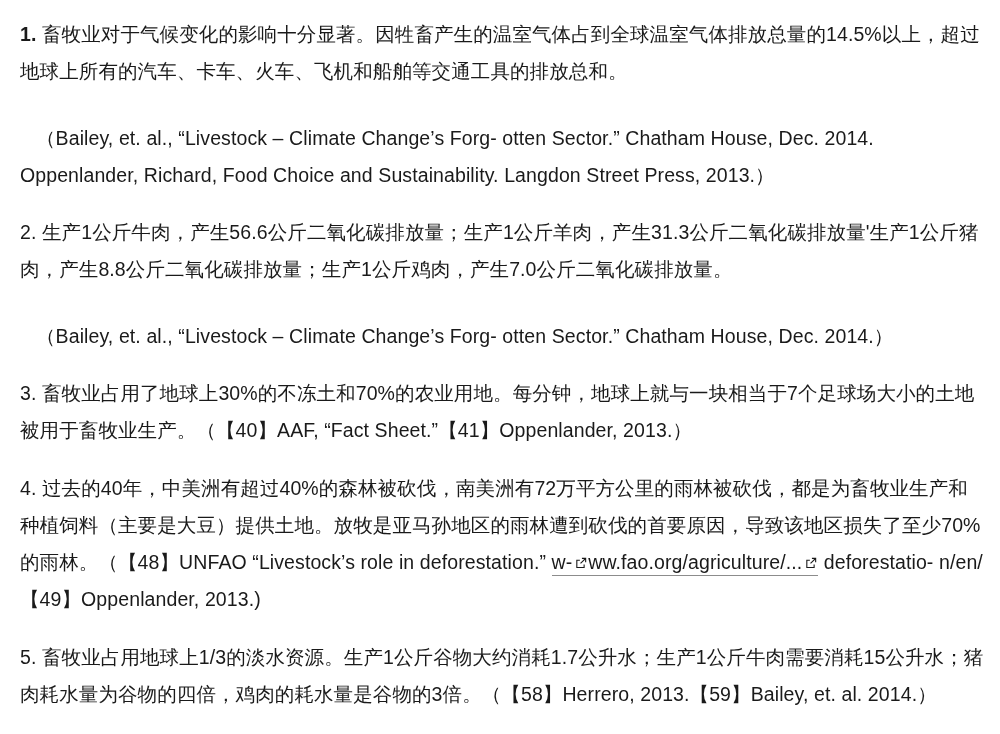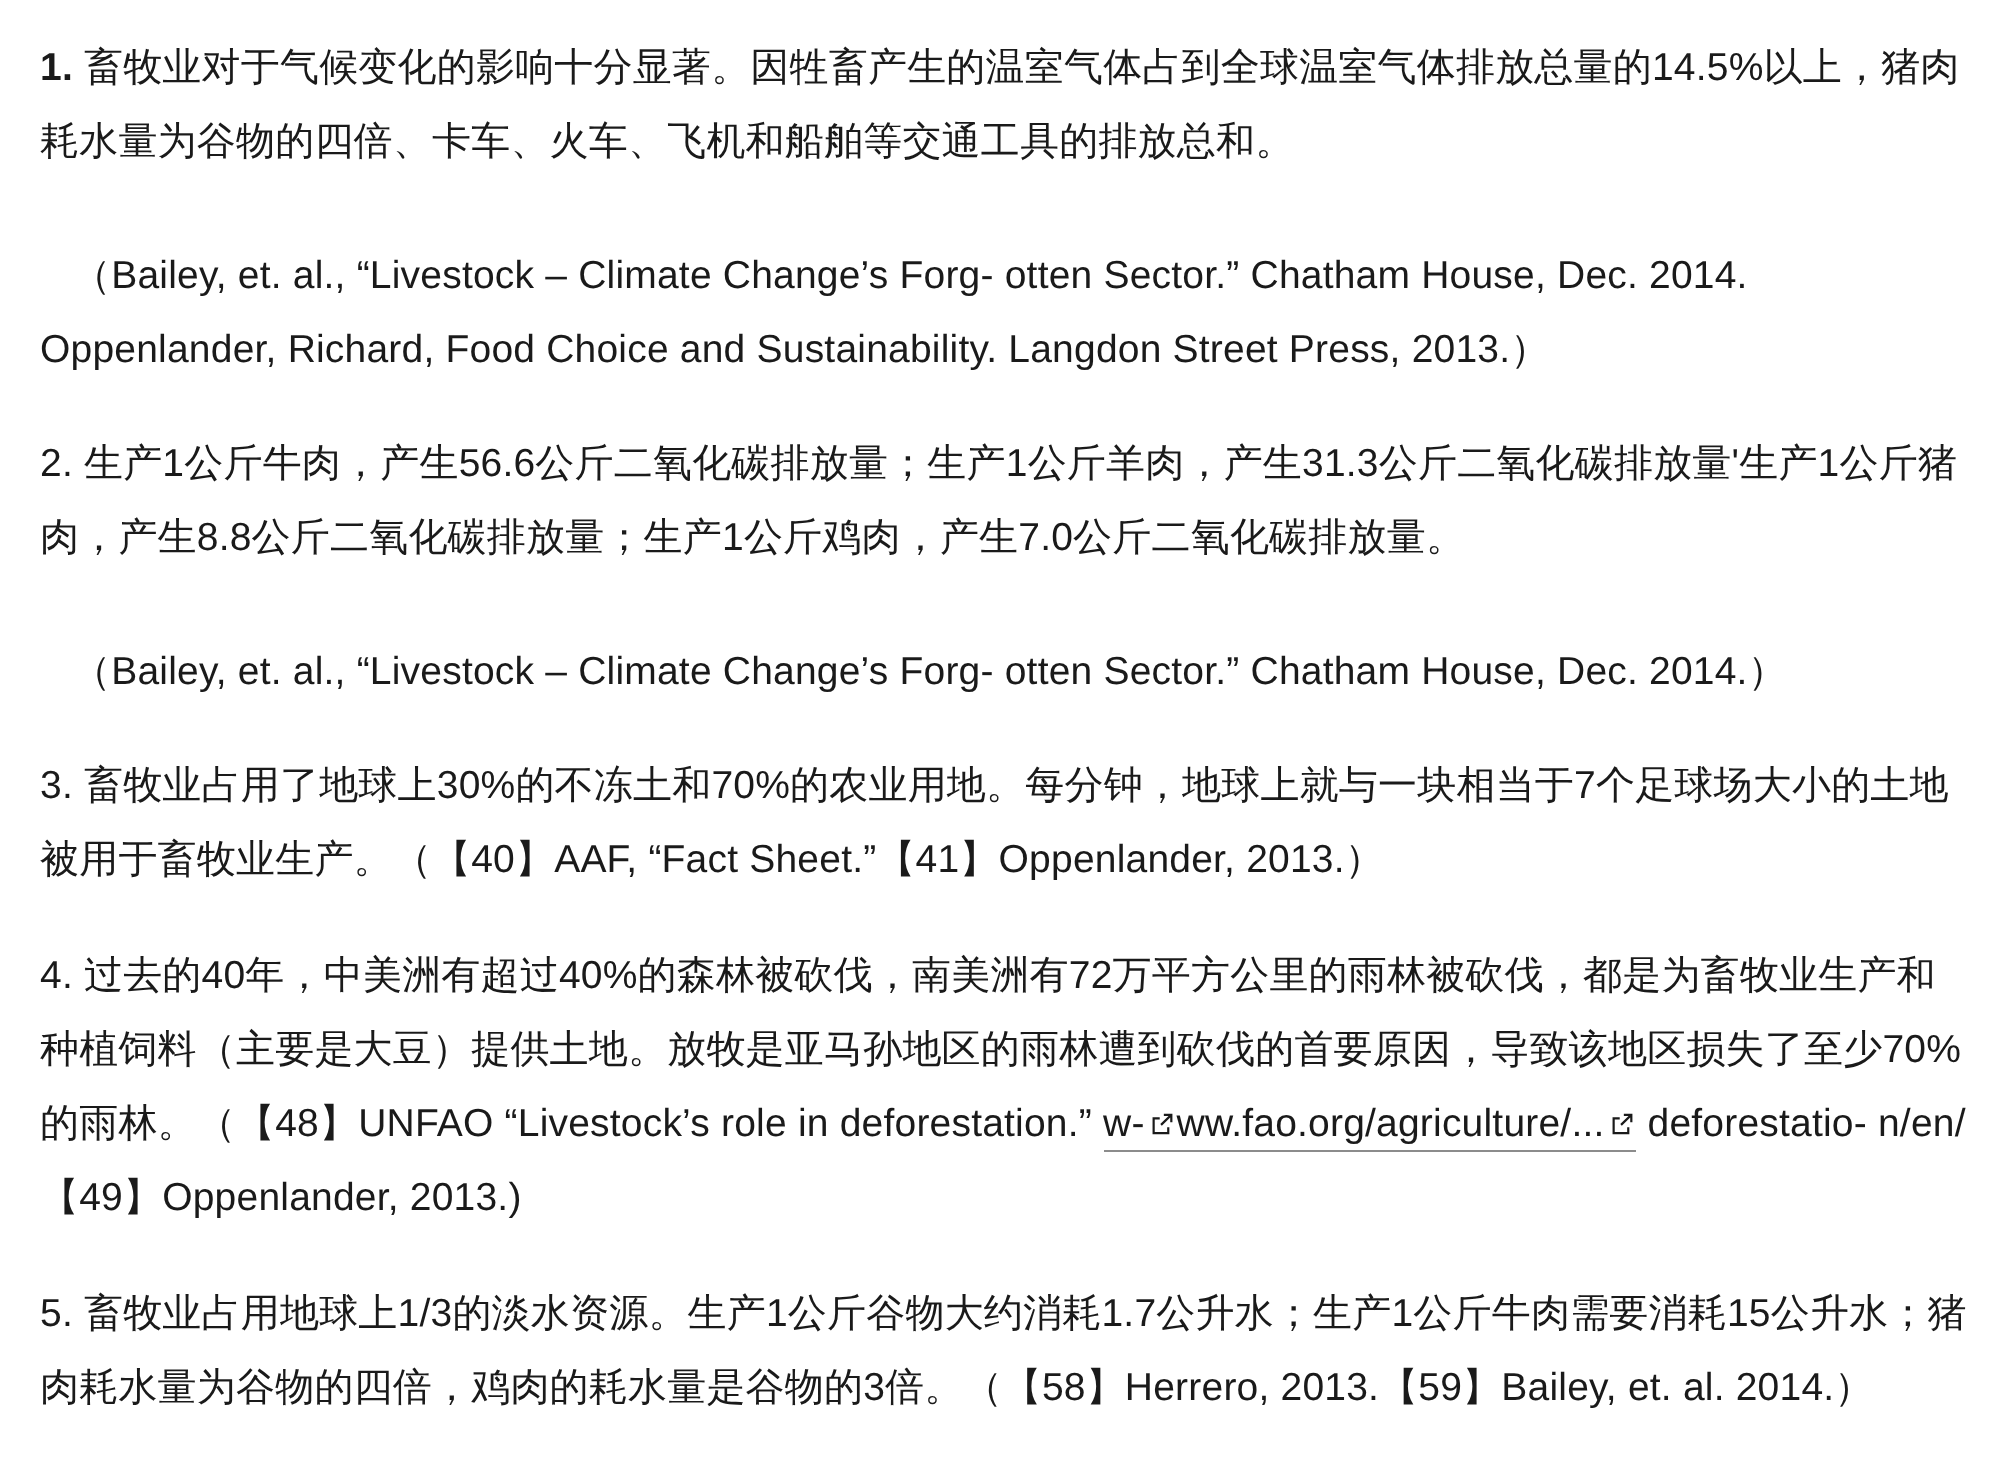--- a/index.html
+++ b/index.html
@@ -55,21 +55,21 @@
     margin-left: 2px;
     position: relative;
   }
   .ext-icon svg { display: block; }
 </style>
 </head>
 <body>
 
 <div id="article">
 
-  <p class="para"><span class="num-bold">1.</span><span> 畜牧业对于气候变化的影响十分显著。因牲畜产生的温室气体占到全球温室气体排放总量的14.5%以上，猪肉耗水量为谷物的四倍、卡车、火车、飞机和船舶等交通工具的排放总和。</span></p>
+  <p class="para"><span class="num-bold">1.</span><span> 畜牧业对于气候变化的影响十分显著。因牲畜产生的温室气体占到全球温室气体排放总量的14.5%以上，超过地球上所有的汽车、卡车、火车、飞机和船舶等交通工具的排放总和。</span></p>
 
   <p class="cite">（Bailey, et. al., “Livestock – Climate Change’s Forg- otten Sector.” Chatham House, Dec. 2014. Oppenlander, Richard, Food Choice and Sustainability. Langdon Street Press, 2013.）</p>
 
   <p class="para">2. 生产1公斤牛肉，产生56.6公斤二氧化碳排放量；生产1公斤羊肉，产生31.3公斤二氧化碳排放量'生产1公斤猪肉，产生8.8公斤二氧化碳排放量；生产1公斤鸡肉，产生7.0公斤二氧化碳排放量。</p>
 
   <p class="cite">（Bailey, et. al., “Livestock – Climate Change’s Forg- otten Sector.” Chatham House, Dec. 2014.）</p>
 
   <p class="para">3. 畜牧业占用了地球上30%的不冻土和70%的农业用地。每分钟，地球上就与一块相当于7个足球场大小的土地被用于畜牧业生产。（【40】AAF, “Fact Sheet.”【41】Oppenlander, 2013.）</p>
 
   <p class="para"><span>4. 过去的40年，中美洲有超过40%的森林被砍伐，南美洲有72万平方公里的雨林被砍伐，都是为畜牧业生产和种植饲料（主要是大豆）提供土地。放牧是亚马孙地区的雨林遭到砍伐的首要原因，导致该地区损失了至少70%的雨林。（【48】UNFAO “Livestock’s role in deforestation.” </span><a class="ext-link" href="#"><span>w-</span><span class="ext-icon"><svg viewBox="0 0 16 16" width="14" height="14" aria-hidden="true">

